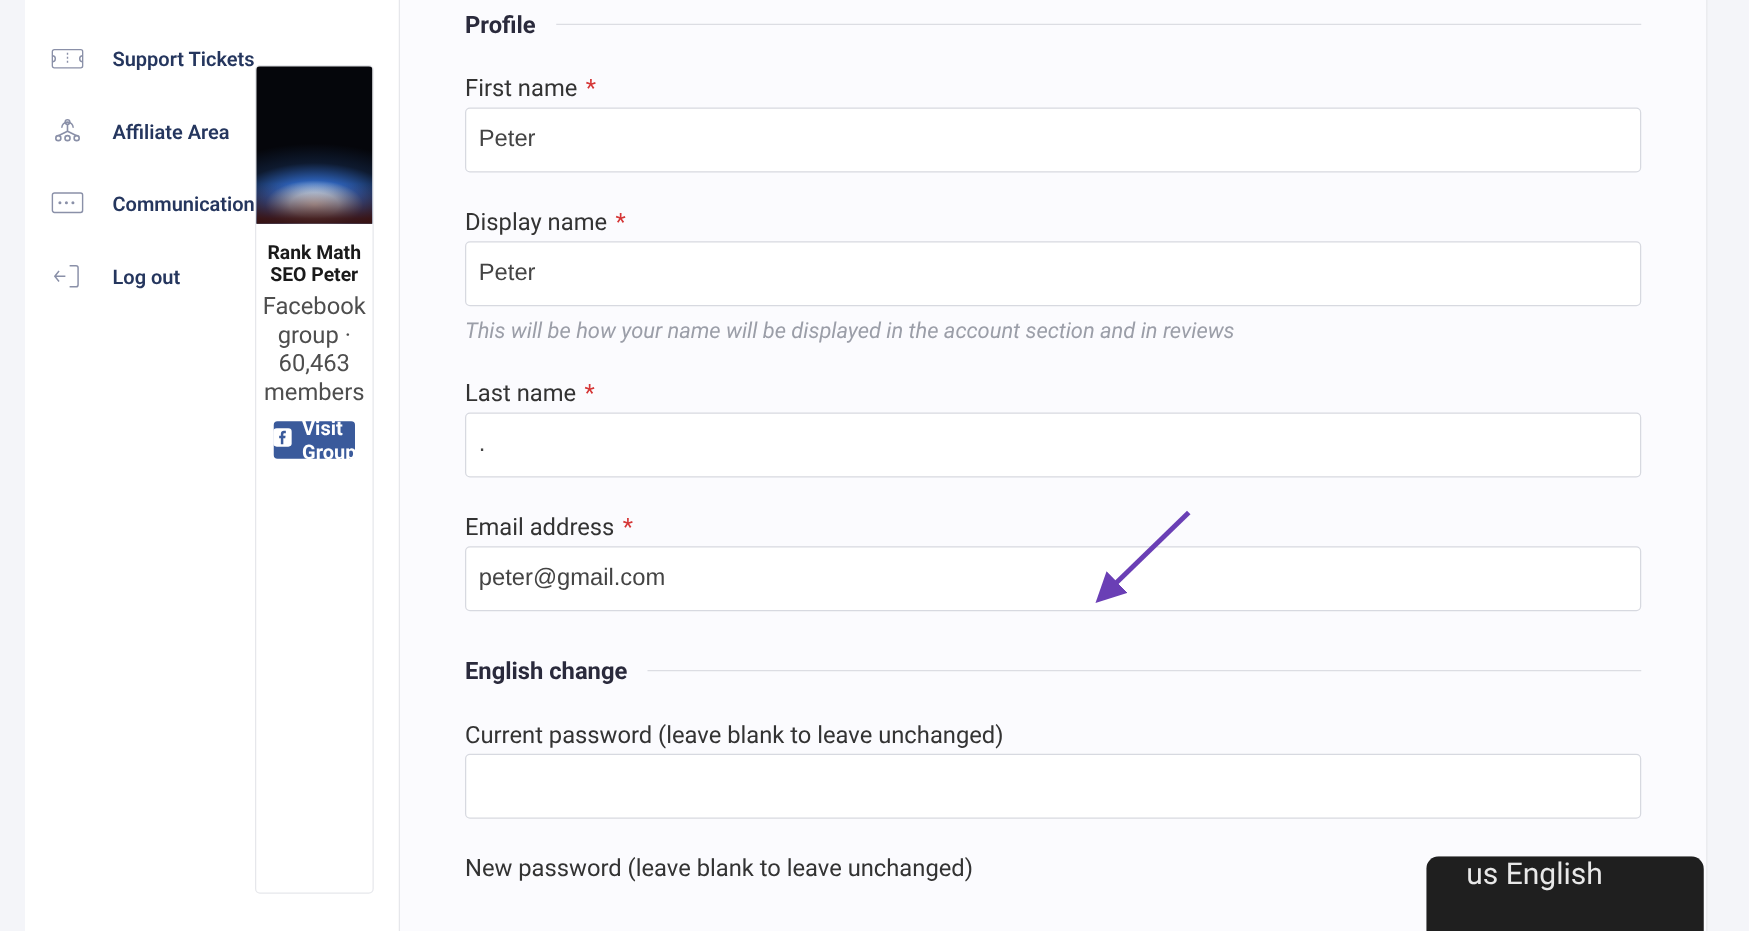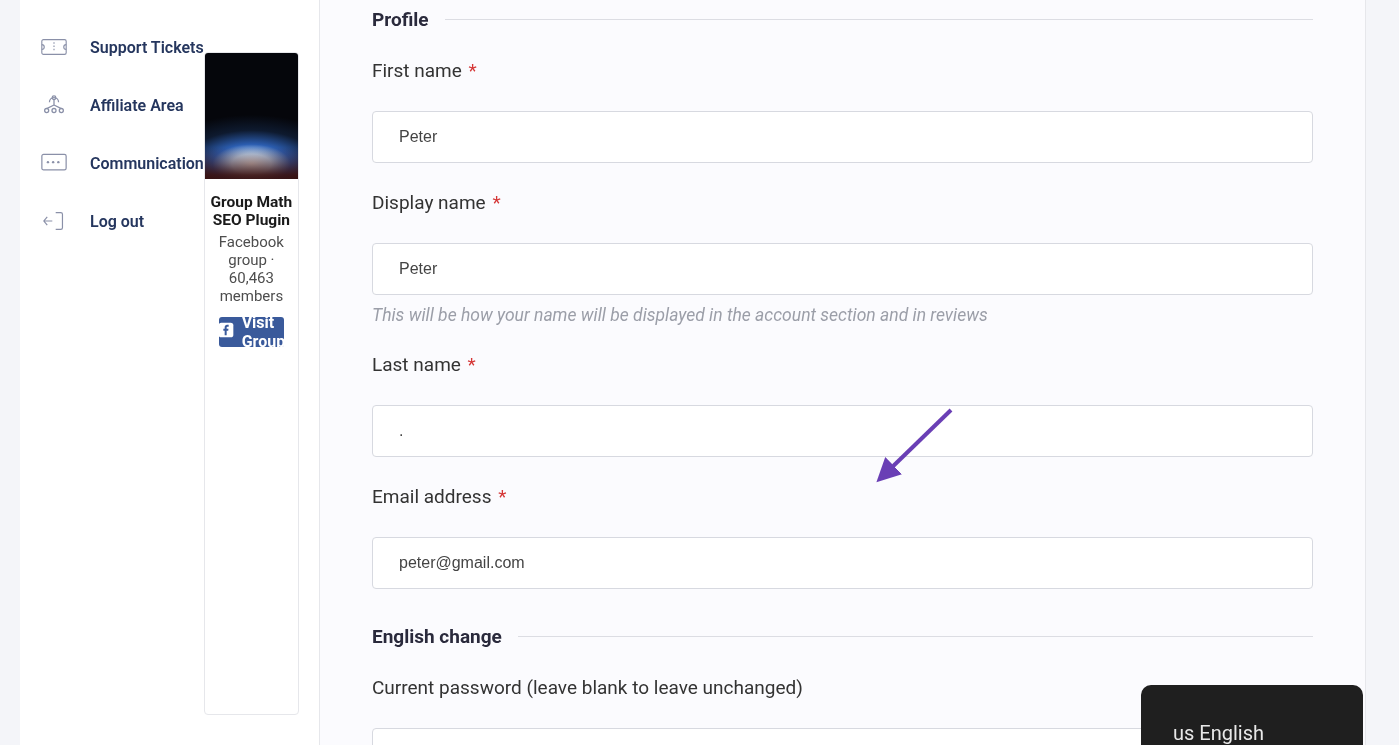--- a/index.html
+++ b/index.html
@@ -47,21 +47,21 @@
     position:relative;
     overflow:hidden;
   }
   .promo-img::after{
     content:"";
     position:absolute;
     left:0;right:0;bottom:-8px;height:40px;
     background: linear-gradient(0deg, #30100e 0%, rgba(60,16,12,0.9) 30%, rgba(0,0,0,0) 100%);
   }
   .promo-title { font-weight:700; font-size:15.5px; text-align:center; margin-top:14px; color:#1a1a1a;}
-  .promo-sub { font-size:15px; color:#4e4e4e; text-align:center; margin-top:4px;}
+  .promo-sub { font-size:19px; color:#4e4e4e; text-align:center; margin-top:4px;}
   .promo-btn {
     display:flex; align-items:center; justify-content:center; gap:8px;
     margin:12px 14px 0 14px;
     background:#3a5a9b; color:#fff; height:30px;
     border-radius:3px; font-weight:700; font-size:16px;
     cursor:pointer;
   }
   .promo-btn svg{ width:16px;height:16px; fill:#fff;}
   .main {
     flex: 1;
@@ -77,39 +77,39 @@
   }
   .section-header h2 { font-size:19px; font-weight:700; color:#2a2a3c; white-space:nowrap;}
   .section-header .line { flex:1; height:1px; background:#dcdde3;}
   .field { margin-top:28px; }
   .field label { font-size:19px; color:#333; }
   .req { color:#d53636; margin-left:2px;}
   .input {
     width:100%; height:52px;
     border:1px solid #d7d9e0; border-radius:4px;
     background:#fff;
-    padding:0 26px; font-size:16px; color:#444;
-    margin-top:29px;
+    padding:0 10px; font-size:19px; color:#444;
+    margin-top:4px;
   }
   .hint { font-size:17.5px; font-style:italic; color:#9b9ea8; margin-top:10px;}
   .arrow {
     position:absolute;
     left:555px; top:398px;
     pointer-events:none;
   }
   .arrow svg { width:90px; height:90px; }
   .lang-pill {
     position:fixed;
     right:36px; bottom:0;
     background:#1f1f1f; color:#e8e8e8;
     width:222px; height:60px;
     border-top-left-radius:10px; border-top-right-radius:10px;
-    display:flex; align-items:flex-end; justify-content:flex-start;
+    display:flex; align-items:flex-start; justify-content:flex-start;
     padding-left:32px;
-    font-size:20px;
+    font-size:24px;
     cursor:pointer;
   }
   .pw-section { margin-top:36px;}
 </style>
 </head>
 <body>
 
 <div class="edge"></div>
 
 <aside class="sidebar">
@@ -158,21 +158,21 @@
             <path d="M15 3h6a2 2 0 0 1 2 2v16a2 2 0 0 1-2 2h-6"></path>
             <path d="M11 13H1M5 8l-4 5 4 5"></path>
           </svg>
       </span>
       <span>Log out</span>
     </div>
   </nav>
 
   <div class="promo">
     <div class="promo-img"></div>
-    <div class="promo-title">Group Math SEO Plugin</div>
+    <div class="promo-title">Rank Math SEO Peter</div>
     <div class="promo-sub">Facebook group · 60,463 members</div>
     <div class="promo-btn">
       <span>
         <svg viewBox="0 0 24 24">
             <rect x="1" y="1" width="22" height="22" rx="4" fill="#fff"></rect>
             <path d="M14 7h2V4h-2.5C11.6 4 10 5.6 10 7.5V10H8v3h2v7h3v-7h2.3l.4-3H13V8c0-.6.4-1 1-1z" fill="#3a5a9b"></path>
           </svg>
       </span>
       <span>Visit Group</span>
     </div>

